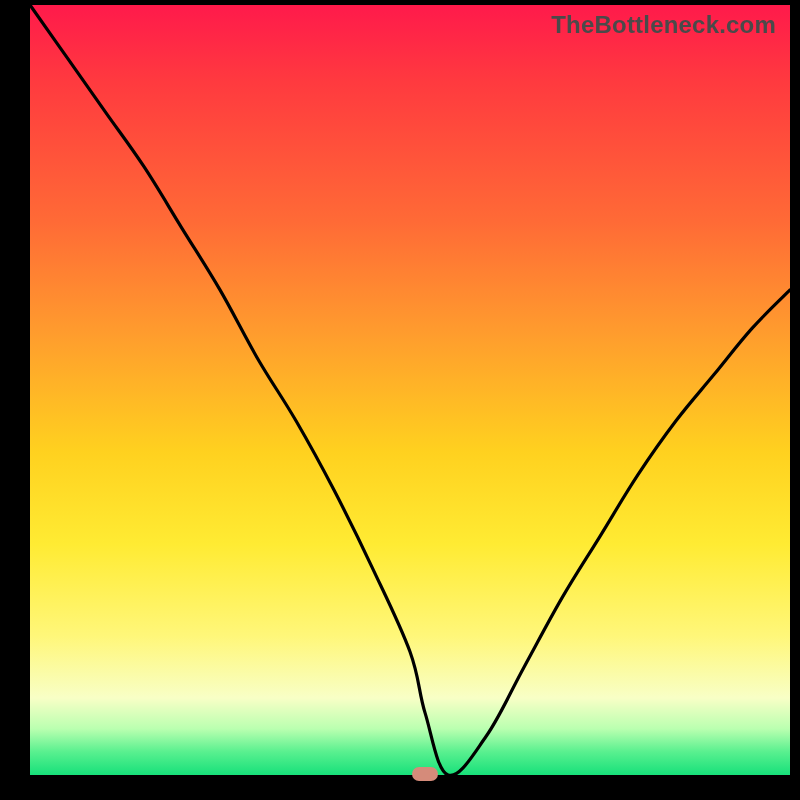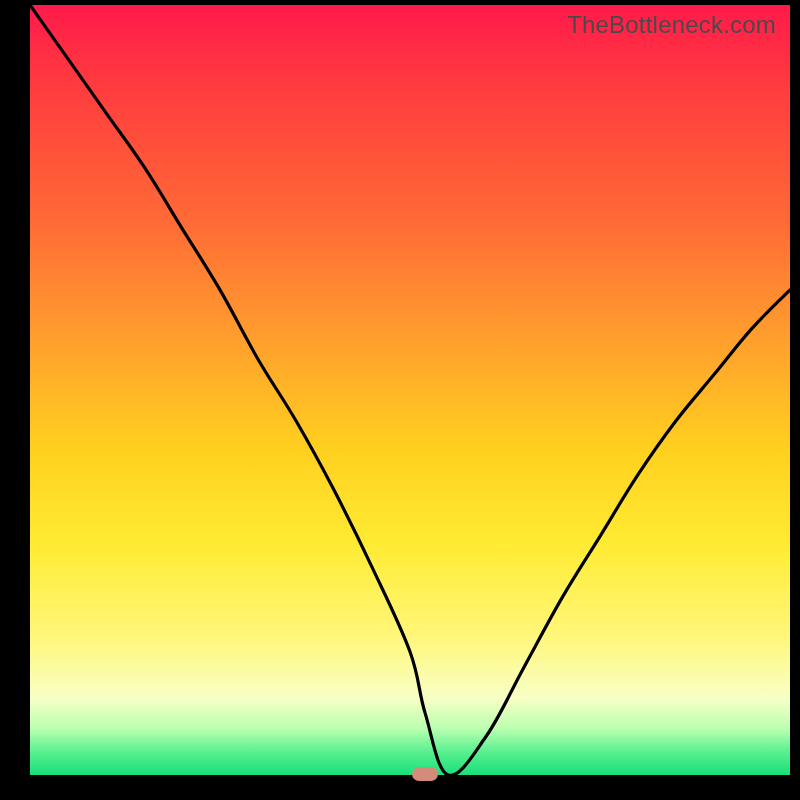--- a/index.html
+++ b/index.html
@@ -38,21 +38,21 @@
       #59f08f 97%,
       #17e07a 100%
     );
   }
   .watermark {
     position: absolute;
     top: 6px;
     right: 14px;
     color: #4a4a4a;
     font-size: 24px;
-    font-weight: 400;
+    font-weight: 700;
     letter-spacing: 0.2px;
     user-select: none;
   }
   svg.curve {
     position: absolute;
     left: 0;
     top: 0;
     width: 760px;
     height: 770px;
     overflow: visible;

